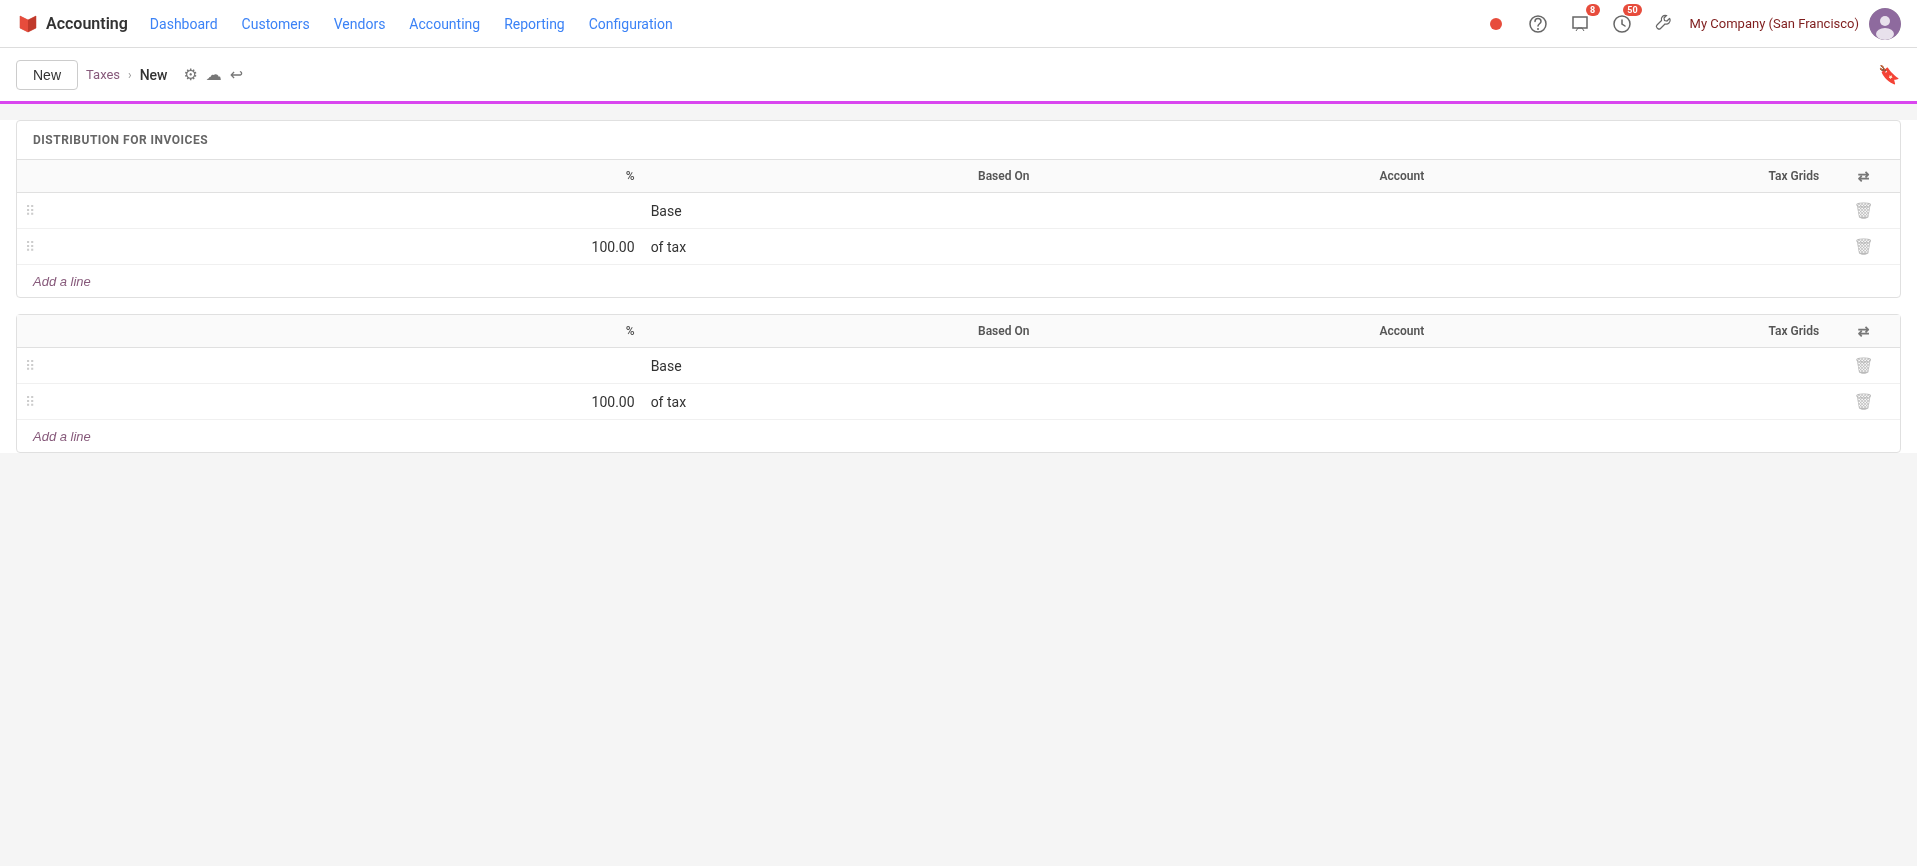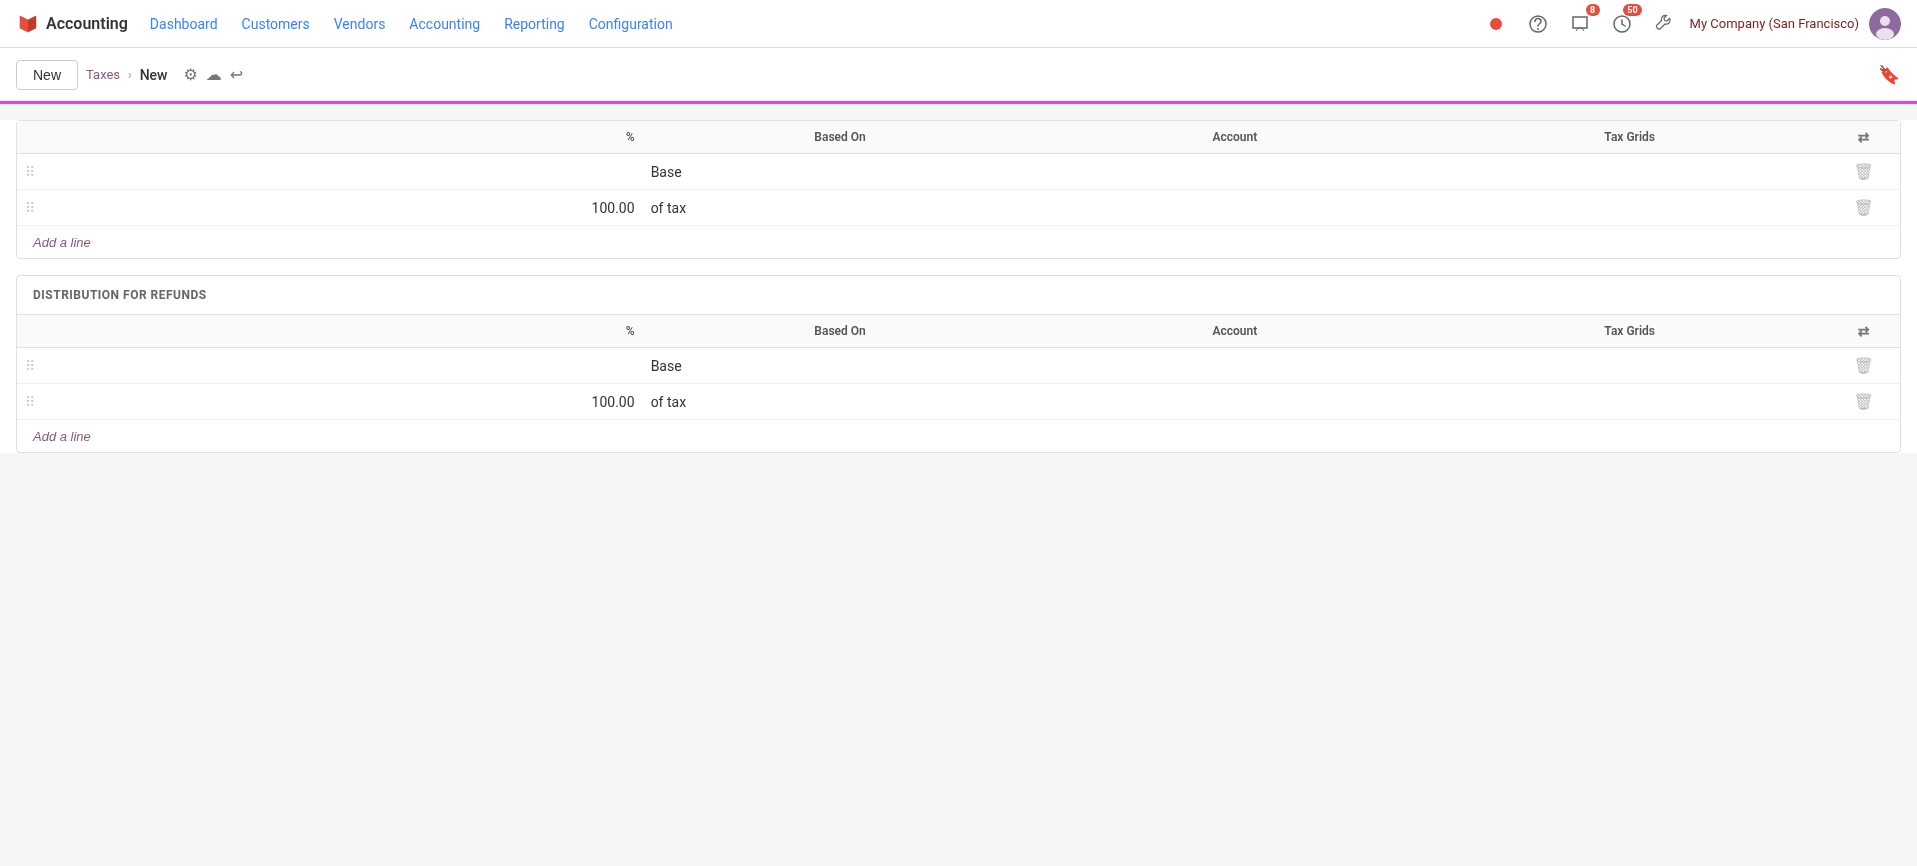--- a/index.html
+++ b/index.html
@@ -46,21 +46,21 @@
     .main-content { background: #fff; margin: 0; }
 
     
     .section { border: 1px solid #e0e0e0; margin: 16px; border-radius: 4px; background: #fff; }
     .section-header { padding: 12px 16px; font-size: 12px; font-weight: 700; color: #666; letter-spacing: 0.5px; border-bottom: 1px solid #e0e0e0; }
 
     
     .dist-table { width: 100%; border-collapse: collapse; }
     .dist-table .col-header-row th {
       padding: 8px 8px; font-size: 12px; font-weight: 600; color: #555;
-      text-align: center; border-bottom: 1px solid #e0e0e0; background: #fafafa;
+      text-align: right; border-bottom: 1px solid #e0e0e0; background: #fafafa;
     }
     .col-percent { width: 380px; text-align: right !important; padding-right: 8px !important; }
     .col-basedon { width: 260px; }
     .col-account { width: 260px; }
     .col-taxgrids { width: 260px; }
     .col-settings { width: 48px; text-align: center !important; }
 
     .dist-table tr.data-row td {
       padding: 8px 8px; border-bottom: 1px solid #f0f0f0; vertical-align: middle;
     }
@@ -146,36 +146,87 @@
     <span class="toolbar-icon" title="Settings">⚙</span>
     <span class="toolbar-icon" title="Save">☁</span>
     <span class="toolbar-icon" title="Discard">↩</span>
   </div>
   <div style="margin-left:auto;">
     <span class="bookmark-icon">🔖</span>
   </div>
 </div>
 
 <div class="main-content">
+
+  <div class="section">
+    <div class="section-header">DISTRIBUTION FOR INVOICES</div>
+    <table class="dist-table">
+      <thead>
+        <tr class="col-header-row">
+          <th class="td-drag"></th>
+          <th class="col-percent">%</th>
+          <th class="col-basedon">Based On</th>
+          <th class="col-account">Account</th>
+          <th class="col-taxgrids">Tax Grids</th>
+          <th class="col-settings">
+            <span class="settings-icon">⇄</span>
+          </th>
+        </tr>
+      </thead>
+      <tbody id="invoices-tbody">
+      <tr class="data-row">
+        <td class="td-drag">
+          <span class="drag-handle">⠿</span>
+        </td>
+        <td class="td-percent col-percent"></td>
+        <td class="col-basedon">Base</td>
+        <td class="col-account"></td>
+        <td class="col-taxgrids"></td>
+        <td class="td-delete">
+          <span class="delete-icon">🗑</span>
+        </td>
+      </tr>
+          <tr class="data-row">
+        <td class="td-drag">
+          <span class="drag-handle">⠿</span>
+        </td>
+        <td class="td-percent col-percent">100.00</td>
+        <td class="col-basedon">of tax</td>
+        <td class="col-account"></td>
+        <td class="col-taxgrids"></td>
+        <td class="td-delete">
+          <span class="delete-icon">🗑</span>
+        </td>
+      </tr>
+        </tbody>
+      <tfoot>
+        <tr class="add-line-row">
+          <td colspan="6">
+            <button class="add-line-btn">Add a line</button>
+          </td>
+        </tr>
+      </tfoot>
+    </table>
+  </div>
 
   <div class="section">
     <table class="dist-table">
       <thead>
         <tr class="col-header-row">
           <th class="td-drag"></th>
           <th class="col-percent">%</th>
           <th class="col-basedon">Based On</th>
           <th class="col-account">Account</th>
           <th class="col-taxgrids">Tax Grids</th>
           <th class="col-settings">
             <span class="settings-icon">⇄</span>
           </th>
         </tr>
       </thead>
-      <tbody id="invoices-tbody">
+      <tbody id="refunds-tbody">
       <tr class="data-row">
         <td class="td-drag">
           <span class="drag-handle">⠿</span>
         </td>
         <td class="td-percent col-percent"></td>
         <td class="col-basedon">Base</td>
         <td class="col-account"></td>
         <td class="col-taxgrids"></td>
         <td class="td-delete">
           <span class="delete-icon">🗑</span>
@@ -197,64 +248,13 @@
       <tfoot>
         <tr class="add-line-row">
           <td colspan="6">
             <button class="add-line-btn">Add a line</button>
           </td>
         </tr>
       </tfoot>
     </table>
   </div>
 
-  <div class="section">
-    <div class="section-header">DISTRIBUTION FOR REFUNDS</div>
-    <table class="dist-table">
-      <thead>
-        <tr class="col-header-row">
-          <th class="td-drag"></th>
-          <th class="col-percent">%</th>
-          <th class="col-basedon">Based On</th>
-          <th class="col-account">Account</th>
-          <th class="col-taxgrids">Tax Grids</th>
-          <th class="col-settings">
-            <span class="settings-icon">⇄</span>
-          </th>
-        </tr>
-      </thead>
-      <tbody id="refunds-tbody">
-      <tr class="data-row">
-        <td class="td-drag">
-          <span class="drag-handle">⠿</span>
-        </td>
-        <td class="td-percent col-percent"></td>
-        <td class="col-basedon">Base</td>
-        <td class="col-account"></td>
-        <td class="col-taxgrids"></td>
-        <td class="td-delete">
-          <span class="delete-icon">🗑</span>
-        </td>
-      </tr>
-          <tr class="data-row">
-        <td class="td-drag">
-          <span class="drag-handle">⠿</span>
-        </td>
-        <td class="td-percent col-percent">100.00</td>
-        <td class="col-basedon">of tax</td>
-        <td class="col-account"></td>
-        <td class="col-taxgrids"></td>
-        <td class="td-delete">
-          <span class="delete-icon">🗑</span>
-        </td>
-      </tr>
-        </tbody>
-      <tfoot>
-        <tr class="add-line-row">
-          <td colspan="6">
-            <button class="add-line-btn">Add a line</button>
-          </td>
-        </tr>
-      </tfoot>
-    </table>
-  </div>
-
 </div>
 
 </body></html>

